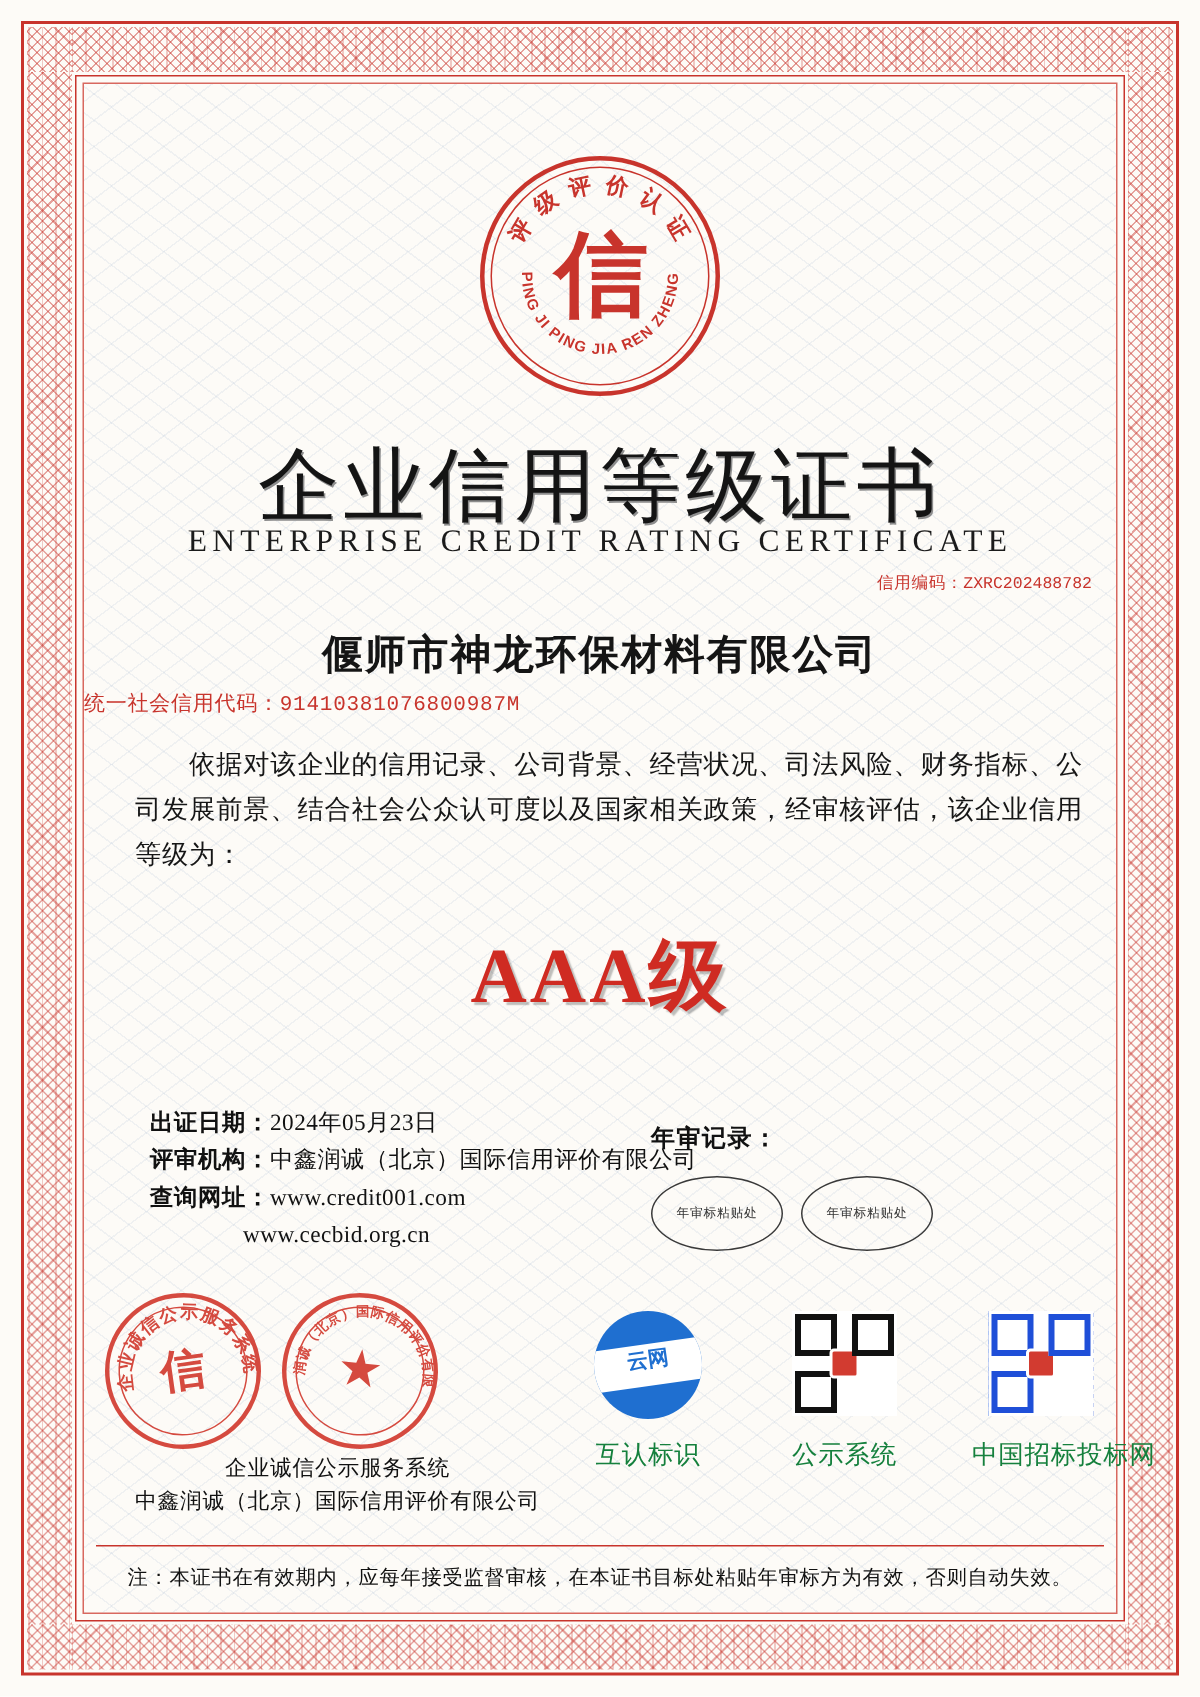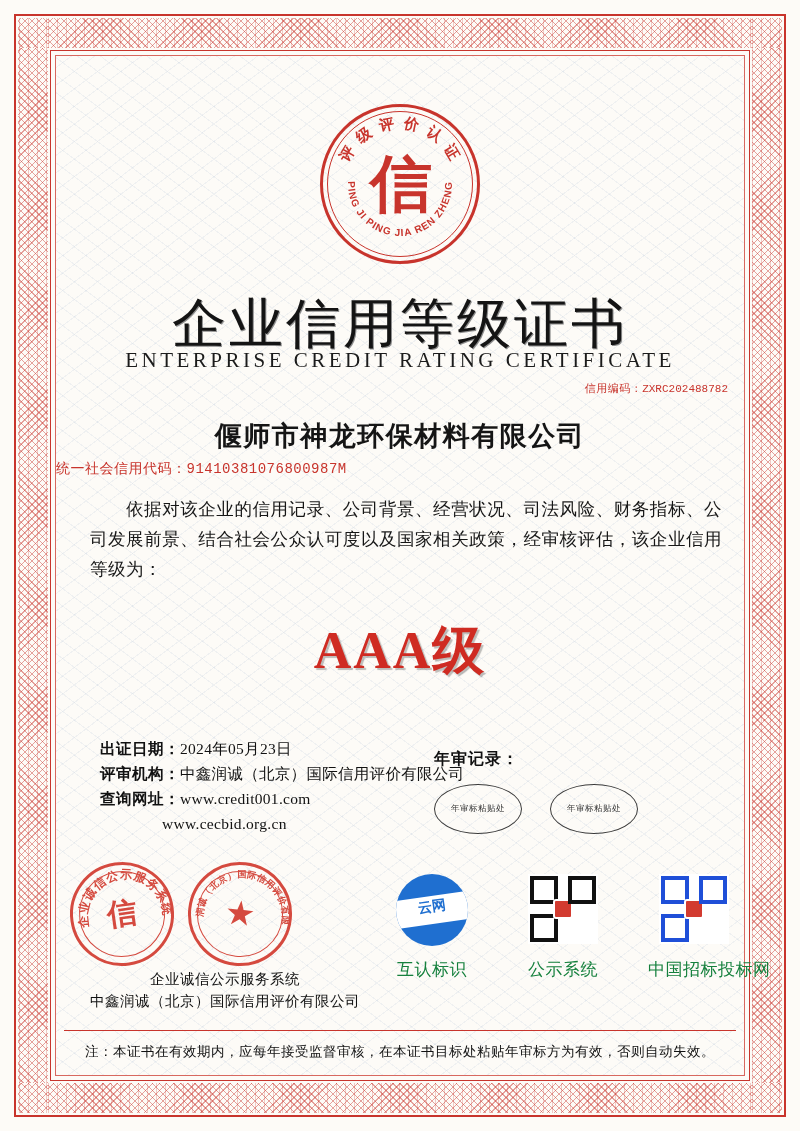--- a/index.html
+++ b/index.html
@@ -241,21 +241,21 @@
   .annual-title {
     font-family: "Liberation Serif", serif;
     font-size: 16px;
     font-weight: bold;
     color: #111;
     letter-spacing: 1px;
   }
   .annual-circles {
     margin-top: 14px;
     display: flex;
-    gap: 28px;
+    gap: 12px;
   }
   .annual-circle {
     width: 86px;
     height: 48px;
     border: 1px solid #3a3a3a;
     border-radius: 50%;
     display: flex;
     align-items: center;
     justify-content: center;
     font-size: 8.5px;

